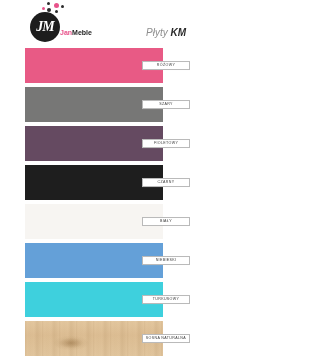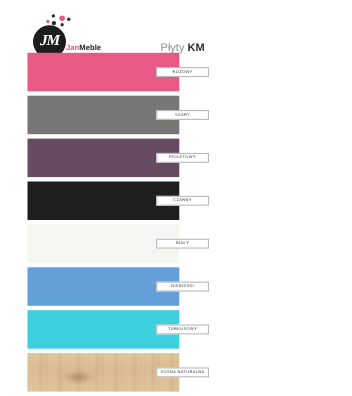--- a/index.html
+++ b/index.html
@@ -9,21 +9,20 @@
     font-family:"Liberation Sans",sans-serif;
     overflow:hidden;
     position:relative;
   }
 
   
   .header{
     position:relative;
     height:44px;
     width:200px;
-    margin-top:11px;
   }
   .brand{
     position:absolute;
     left:18px; top:0px;
     width:88px; height:44px;
   }
   .logo-dots{
     position:absolute;
     left:24px; top:2px;
     width:26px; height:12px;
@@ -66,20 +65,21 @@
   }
   .brand-text .a{color:#e8538b;}
   .brand-text .b{color:#1d1d1d;}
 
   .page-title{
     position:absolute;
     right:14px; top:28px;
     font-size:10px;
     white-space:nowrap;
     line-height:1;
+    font-style:italic;
   }
   .page-title .t-light{color:#8e8e8e;font-weight:normal;}
   .page-title .t-bold{color:#2b2b2b;font-weight:bold;}
 
   
   .swatch-list{
     position:absolute;
     left:0; top:46px;
     width:200px;
   }

